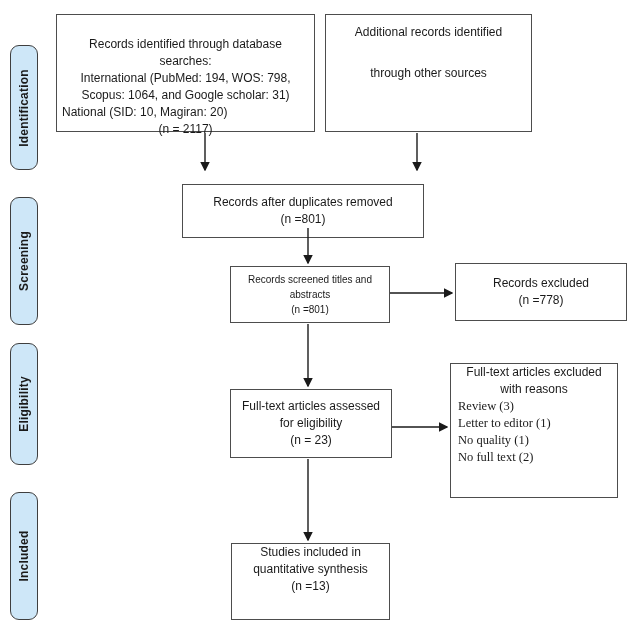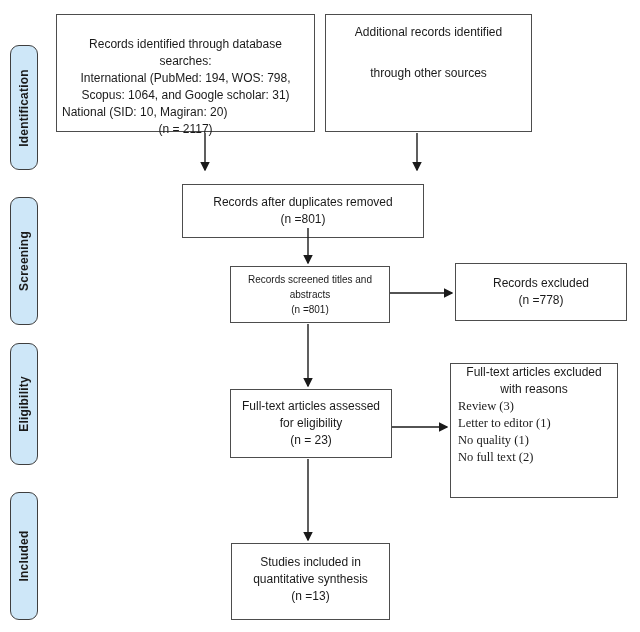--- a/index.html
+++ b/index.html
@@ -55,21 +55,21 @@
   .box .line { width: 100%; }
   .align-left { text-align: left; padding-left: 5px; box-sizing: border-box; }
 
   #box-database-search  { left: 56px;  top: 14px;  width: 259px; height: 118px; padding-top: 21px; }
   #box-other-sources    { left: 325px; top: 14px;  width: 207px; height: 118px; padding-top: 9px; gap: 24px; }
   #box-duplicates       { left: 182px; top: 184px; width: 242px; height: 54px;  justify-content: center; }
   #box-screened         { left: 230px; top: 266px; width: 160px; height: 57px;  justify-content: center; font-size: 10px; line-height: 1.5; }
   #box-records-excluded { left: 455px; top: 263px; width: 172px; height: 58px;  justify-content: center; }
   #box-fulltext         { left: 230px; top: 389px; width: 162px; height: 69px;  justify-content: center; }
   #box-ft-excluded      { left: 450px; top: 363px; width: 168px; height: 135px; }
-  #box-included         { left: 231px; top: 543px; width: 159px; height: 77px;  padding-top: 10px; }
+  #box-included         { left: 231px; top: 543px; width: 159px; height: 77px;  padding-top: 0; }
 
   #box-ft-excluded .reason {
     width: 100%;
     text-align: left;
     padding-left: 7px;
     box-sizing: border-box;
     font-family: Liberation Serif, serif;
     font-size: 12.5px;
     line-height: 1.36;
   }

